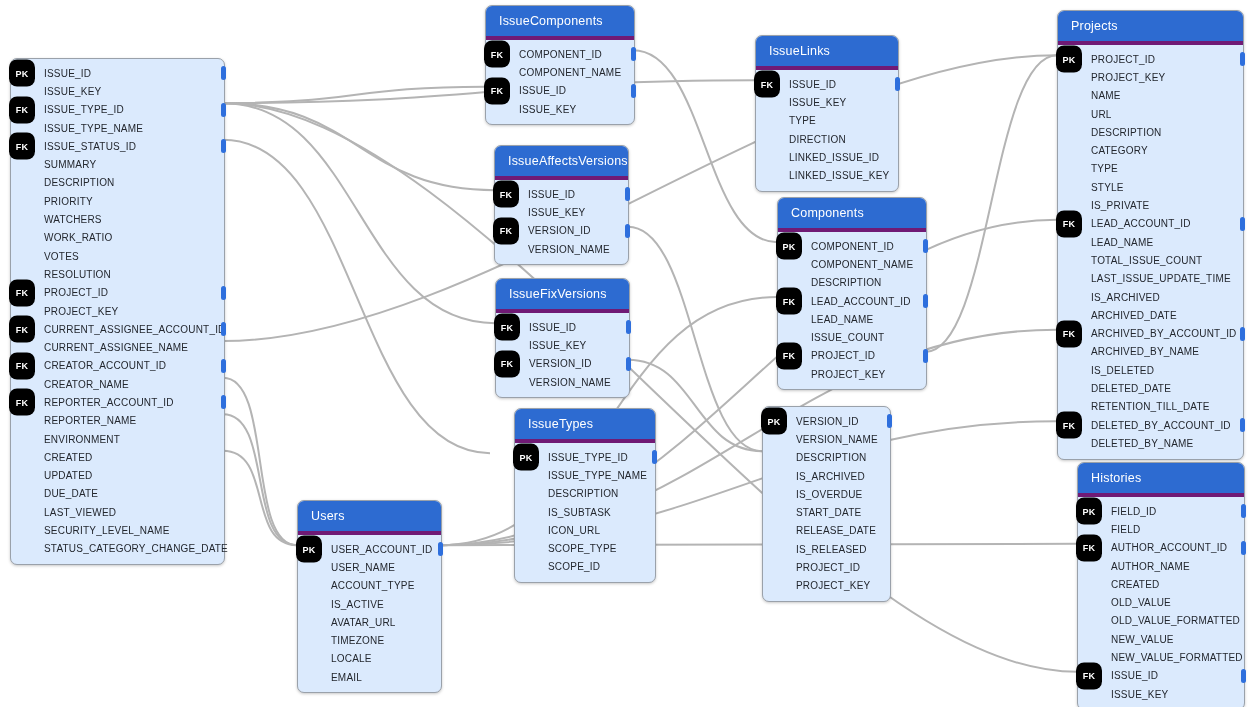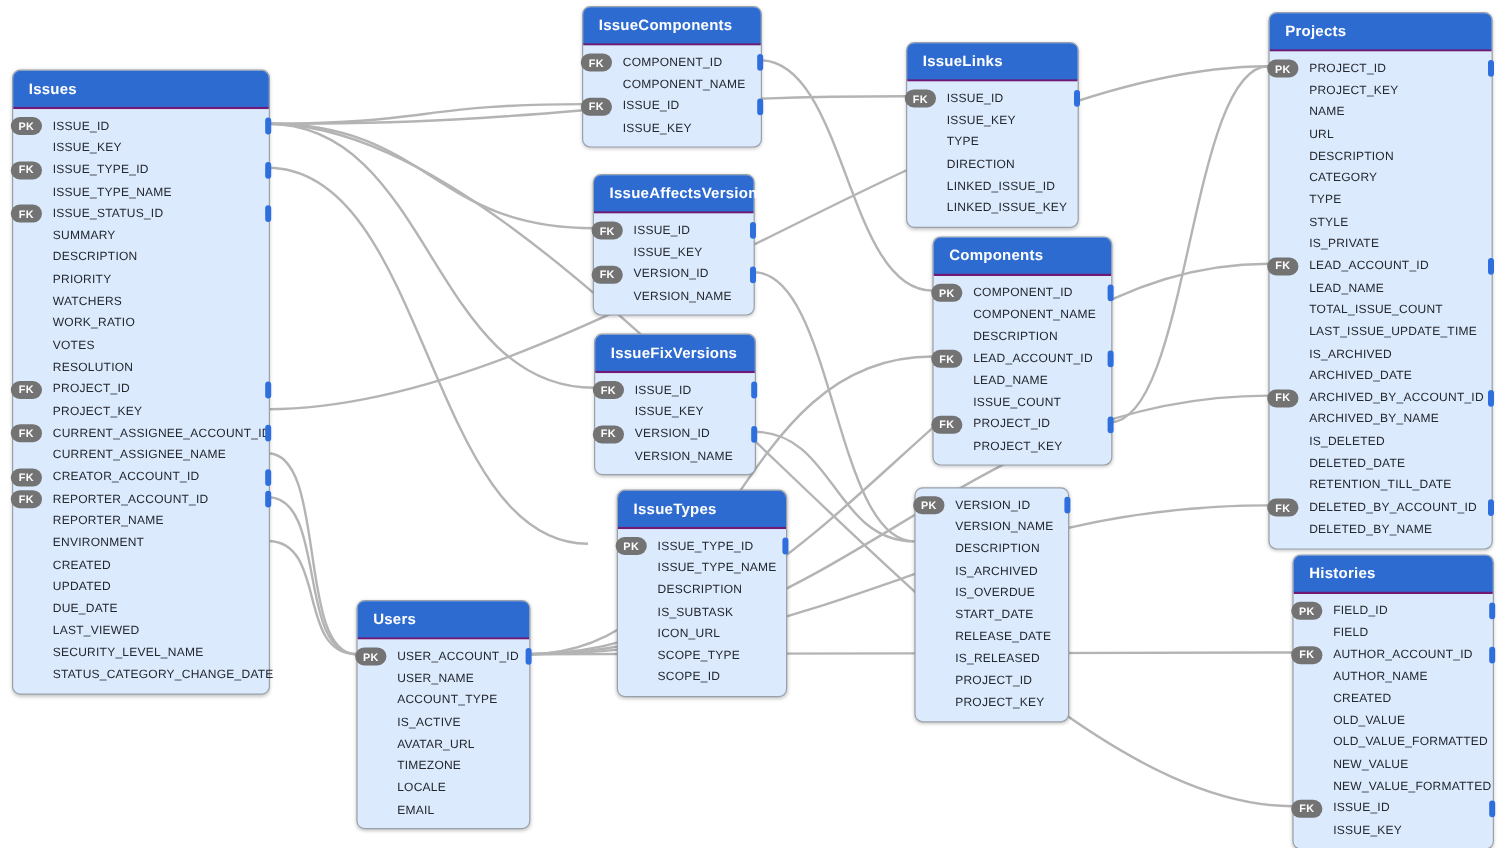--- a/index.html
+++ b/index.html
@@ -8,35 +8,35 @@
     font-family:"Liberation Sans","DejaVu Sans",sans-serif;
   }
   #wires{position:absolute;left:0;top:0;z-index:0;}
   #wires path{fill:none;stroke:#b4b4b4;stroke-width:2;}
   .table{
     position:absolute;z-index:1;border:1px solid #9aa1aa;border-radius:7px;
     background:#dbeafd;box-shadow:0 1px 3px rgba(0,0,0,.22);
   }
   .thead{
     height:30px;line-height:30px;background:#2d6bd1;color:#ffffff;
-    font-size:12.5px;font-weight:bold;padding-left:13px;
-    border-radius:6px 6px 0 0;border-bottom:2px solid #701a75;
+    font-size:12.5px;font-weight:normal;padding-left:13px;
+    border-radius:6px 6px 0 0;border-bottom:4px solid #701a75;
     letter-spacing:.2px;
   }
   .tbody{padding:5px 0 6px 0;}
   .row{
     position:relative;height:18.3px;display:flex;align-items:center;
   }
   .fname{
     font-size:10px;color:#23272e;padding-left:33px;white-space:nowrap;
     letter-spacing:.2px;
   }
   .badge{
     position:absolute;left:-2px;top:50%;transform:translateY(-50%);
-    width:26px;height:15px;border-radius:8px;background:#737373;color:#ffffff;
+    width:26px;height:27px;border-radius:8px;background:#000000;color:#ffffff;
     font-size:9px;font-weight:bold;display:flex;align-items:center;justify-content:center;
     letter-spacing:.3px;
   }
   .nub{
     position:absolute;right:-2px;top:50%;transform:translateY(-50%);
     width:5px;height:14px;border-radius:2.5px;background:#2e6fdd;
   }
 </style>
 </head>
 <body>
@@ -57,21 +57,20 @@
       <path d="M 628 226.75 C 695 226.75, 695 451.15, 762 451.15"></path>
       <path d="M 628 359.75 C 695 359.75, 695 451.15, 762 451.15"></path>
       <path d="M 440 545.15 C 608.5 545.15, 608.5 297.04999999999995, 777 297.04999999999995"></path>
       <path d="M 440 545.15 C 700 545.15, 797 219.85000000000002, 1057 219.85000000000002"></path>
       <path d="M 440 545.15 C 700 545.15, 797 329.65, 1057 329.65"></path>
       <path d="M 440 545.15 C 700 545.15, 797 421.15, 1057 421.15"></path>
       <path d="M 440 545.15 C 700 545.15, 817 543.75, 1077 543.75"></path>
       <path d="M 925 351.95 C 991 351.95, 991 55.15, 1057 55.15"></path>
     </svg>
 <div class="table" style="left: 10px; top: 58px; width: 213px;">
-      <div class="thead">Issues</div>
       <div class="tbody">
         <div class="row">
           <span class="badge">PK</span>
           <span class="nub"></span>
           <span class="fname">ISSUE_ID</span>
         </div>
         <div class="row">
           <span class="fname">ISSUE_KEY</span>
         </div>
         <div class="row">
@@ -121,20 +120,23 @@
           <span class="nub"></span>
           <span class="fname">CURRENT_ASSIGNEE_ACCOUNT_ID</span>
         </div>
         <div class="row">
           <span class="fname">CURRENT_ASSIGNEE_NAME</span>
         </div>
         <div class="row">
           <span class="badge">FK</span>
           <span class="nub"></span>
           <span class="fname">CREATOR_ACCOUNT_ID</span>
+        </div>
+        <div class="row">
+          <span class="fname">CREATOR_NAME</span>
         </div>
         <div class="row">
           <span class="badge">FK</span>
           <span class="nub"></span>
           <span class="fname">REPORTER_ACCOUNT_ID</span>
         </div>
         <div class="row">
           <span class="fname">REPORTER_NAME</span>
         </div>
         <div class="row">

